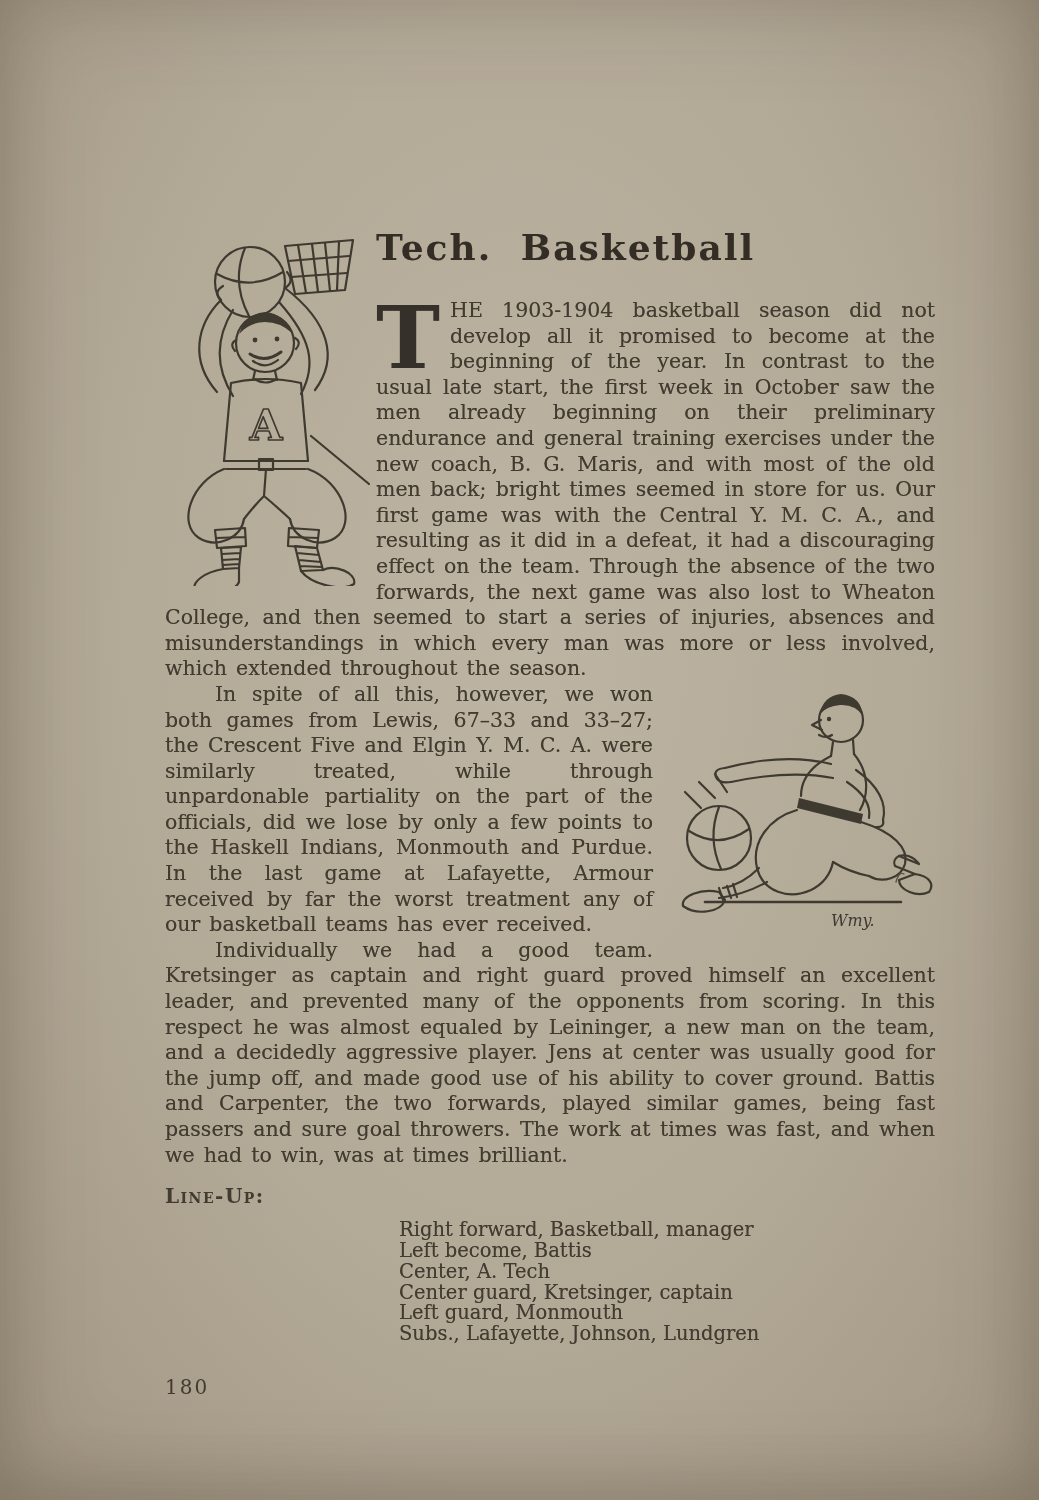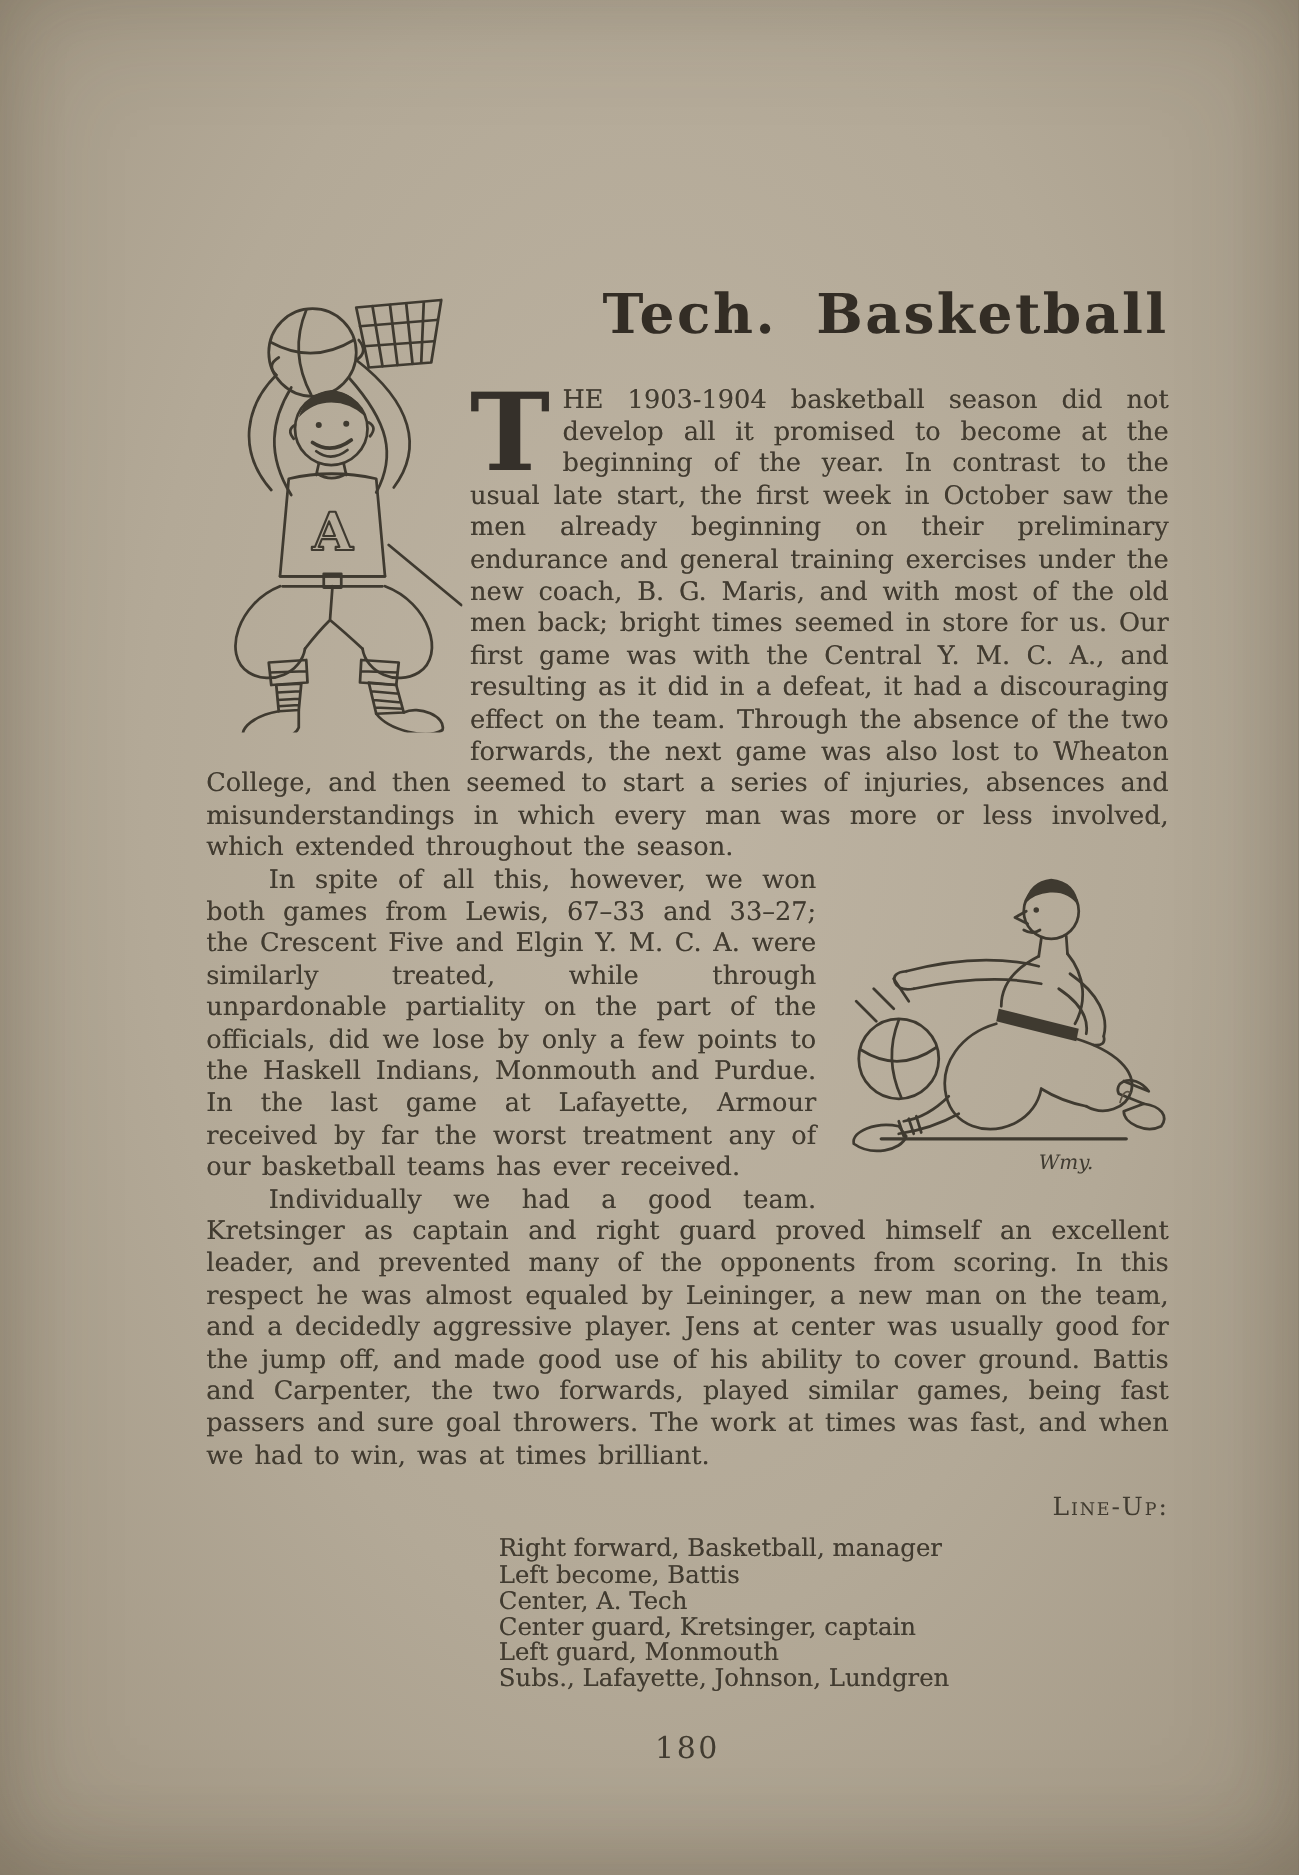--- a/index.html
+++ b/index.html
@@ -9,51 +9,51 @@
     margin:0 auto;
     background:radial-gradient(ellipse at 50% 42%, #beb4a3 0%, #b3a997 55%, #a19683 100%);
     box-shadow: inset 0 0 100px rgba(70,58,40,.22), inset 0 -20px 55px rgba(70,58,40,.16);
     overflow:hidden;
     font-family:"DejaVu Serif", serif;
     color:#413b30;
   }
   .content{position:absolute;left:165px;top:226px;width:770px;}
   h1.title{
     margin:0 0 30px 0;
-    font-size:44px;font-weight:700;
+    font-size:36px;font-weight:700;
     letter-spacing:2px;word-spacing:14px;
-    text-align:right;color:#332d25;
+    text-align:left;color:#332d25;
   }
   .illus-left{float:left;width:205px;height:356px;margin:4px 6px 6px 0;}
   .illus-right{float:right;width:272px;height:252px;margin:4px 0 4px 10px;}
   p.para{
     margin:0;
     font-size:20.5px;line-height:25.6px;
     text-align:justify;word-spacing:2.5px;
     text-shadow:0 0 .4px rgba(62,53,42,.55);
   }
   p.indent{text-indent:50px;}
   .dropcap{
     float:left;
     font-size:86px;line-height:72px;font-weight:700;
     margin:4px 10px 0 0;color:#35302a;
   }
   .lineup-head{
     clear:both;
     margin:16px 0 12px 0;
-    font-size:20px;font-weight:400;
+    font-size:20px;font-weight:700;
     font-variant:small-caps;letter-spacing:1.5px;
-    text-align:right;
+    text-align:left;
   }
   ul.lineup{
     list-style:none;margin:0;padding:0 0 0 234px;
     font-size:19.5px;line-height:20.8px;
     text-shadow:0 0 .4px rgba(62,53,42,.55);
   }
-  .page-number{margin-top:30px;text-align:center;font-size:24px;letter-spacing:2px;}
+  .page-number{margin-top:30px;text-align:left;font-size:20px;letter-spacing:2px;}
   .stray-mark{position:absolute;left:893px;top:868px;}
   svg .ink-fill{fill:#3f3a30;stroke:none;}
 </style>
 </head>
 <body>
 
 <div class="page">
   <main class="content">
 
     <div class="illus-left">

